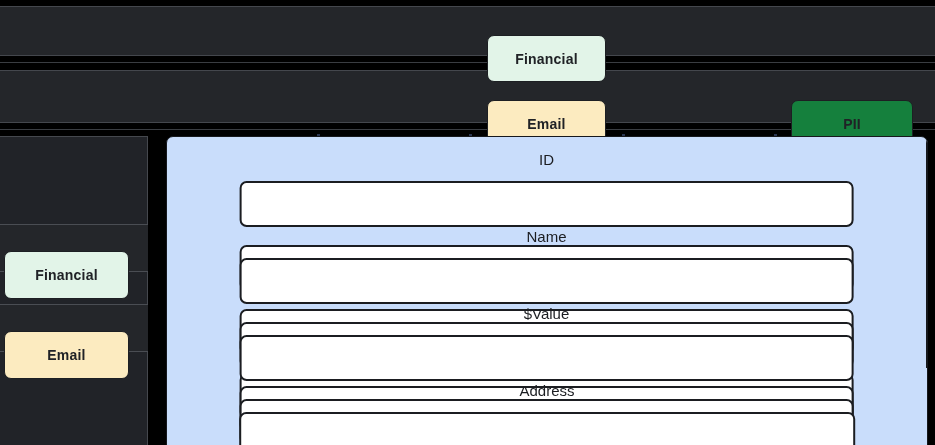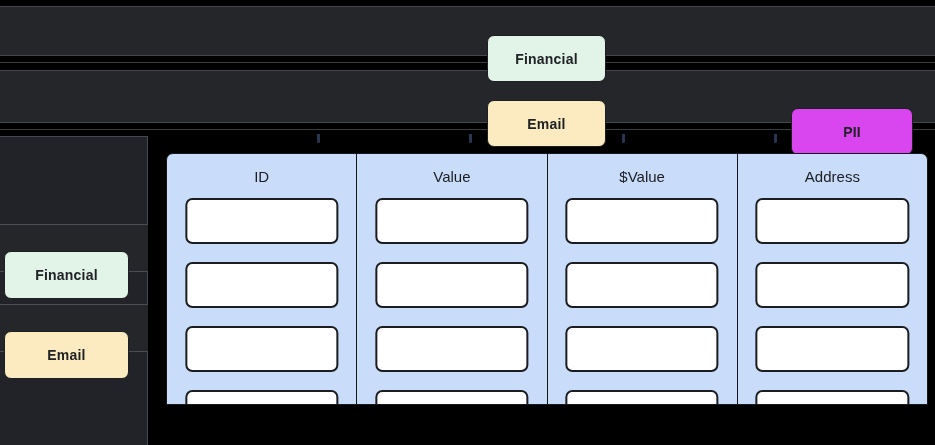--- a/index.html
+++ b/index.html
@@ -63,23 +63,23 @@
     left: 487px; top: 7px;
     width: 119px; height: 47px;
     background: #e2f4e8;
   }
   #chip-email-top {
     left: 487px; top: 72px;
     width: 119px; height: 47px;
     background: #fcebc0;
   }
   #chip-pii-top {
-    left: 791px; top: 80px;
+    left: 791px; top: 72px;
     width: 122px; height: 47px;
-    background: #d946ef;
+    background: #15803d;
   }
 
   
   #sidebar {
     position: absolute;
     left: -4px; top: 136px;
     width: 152px; height: 310px;
     background: #212328;
     border-top: 1px solid #45484e;
     border-right: 1px solid #45484e;
@@ -104,28 +104,29 @@
   }
   #chip-email-side {
     left: 4px; top: 303px;
     width: 125px; height: 48px;
     background: #fcebc0;
   }
 
   
   #table {
     position: absolute;
-    left: 166px; top: 153px;
-    width: 762px; height: 252px;
+    left: 166px; top: 136px;
+    width: 762px; height: 310px;
     background: #c9ddfb;
     border: 1.5px solid #16181c;
     border-radius: 7px 7px 0 0;
     box-sizing: border-box;
     display: flex;
     overflow: hidden;
+    flex-direction: column;
   }
   .col {
     position: relative;
     flex: 1 1 0;
     border-right: 1.5px solid #16181c;
     box-sizing: border-box;
   }
   .col:last-child { border-right: none; }
 
   .col-head {
@@ -211,21 +212,21 @@
       <div class="cells">
         <div class="cell r0"></div>
         <div class="cell r1"></div>
         <div class="cell r2"></div>
         <div class="cell r3"></div>
       </div>
     </div>
 
 
     <div class="col">
-      <div class="col-head">Value</div>
+      <div class="col-head">Name</div>
       <div class="cells">
         <div class="cell r0"></div>
         <div class="cell r1"></div>
         <div class="cell r2"></div>
         <div class="cell r3"></div>
       </div>
     </div>
 
     <div class="col">
       <div class="col-head">$Value</div>

